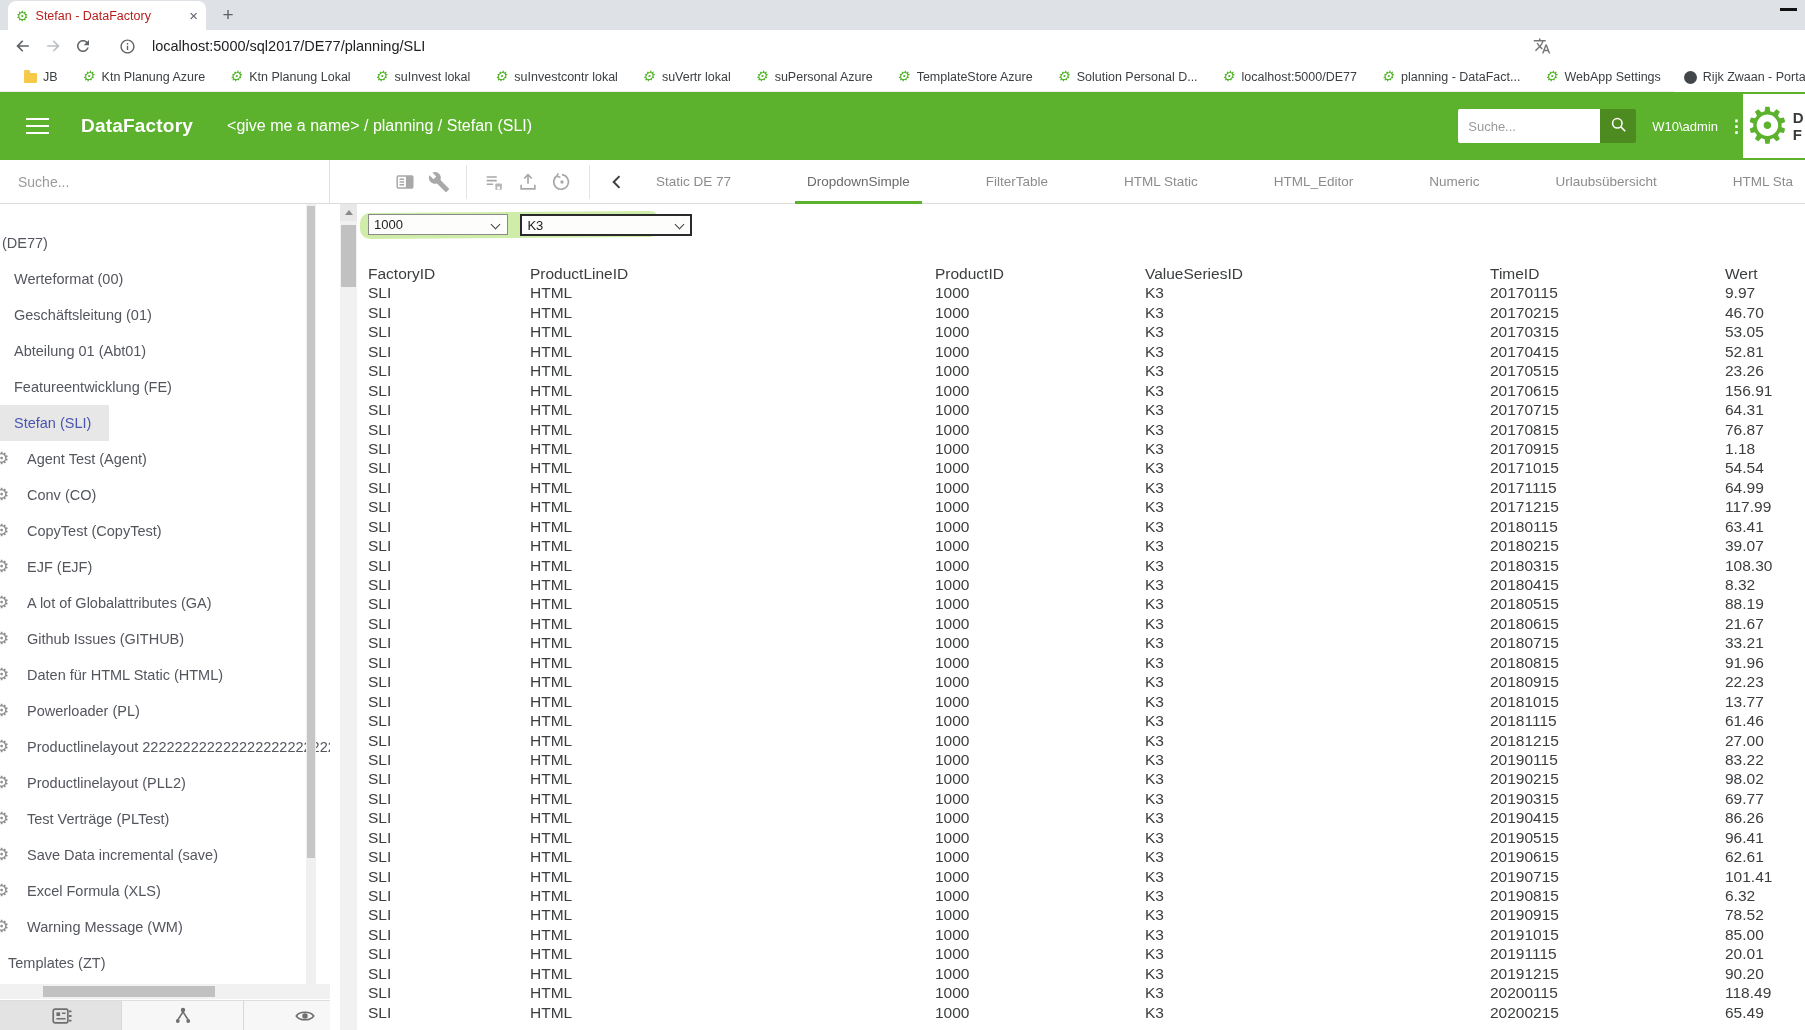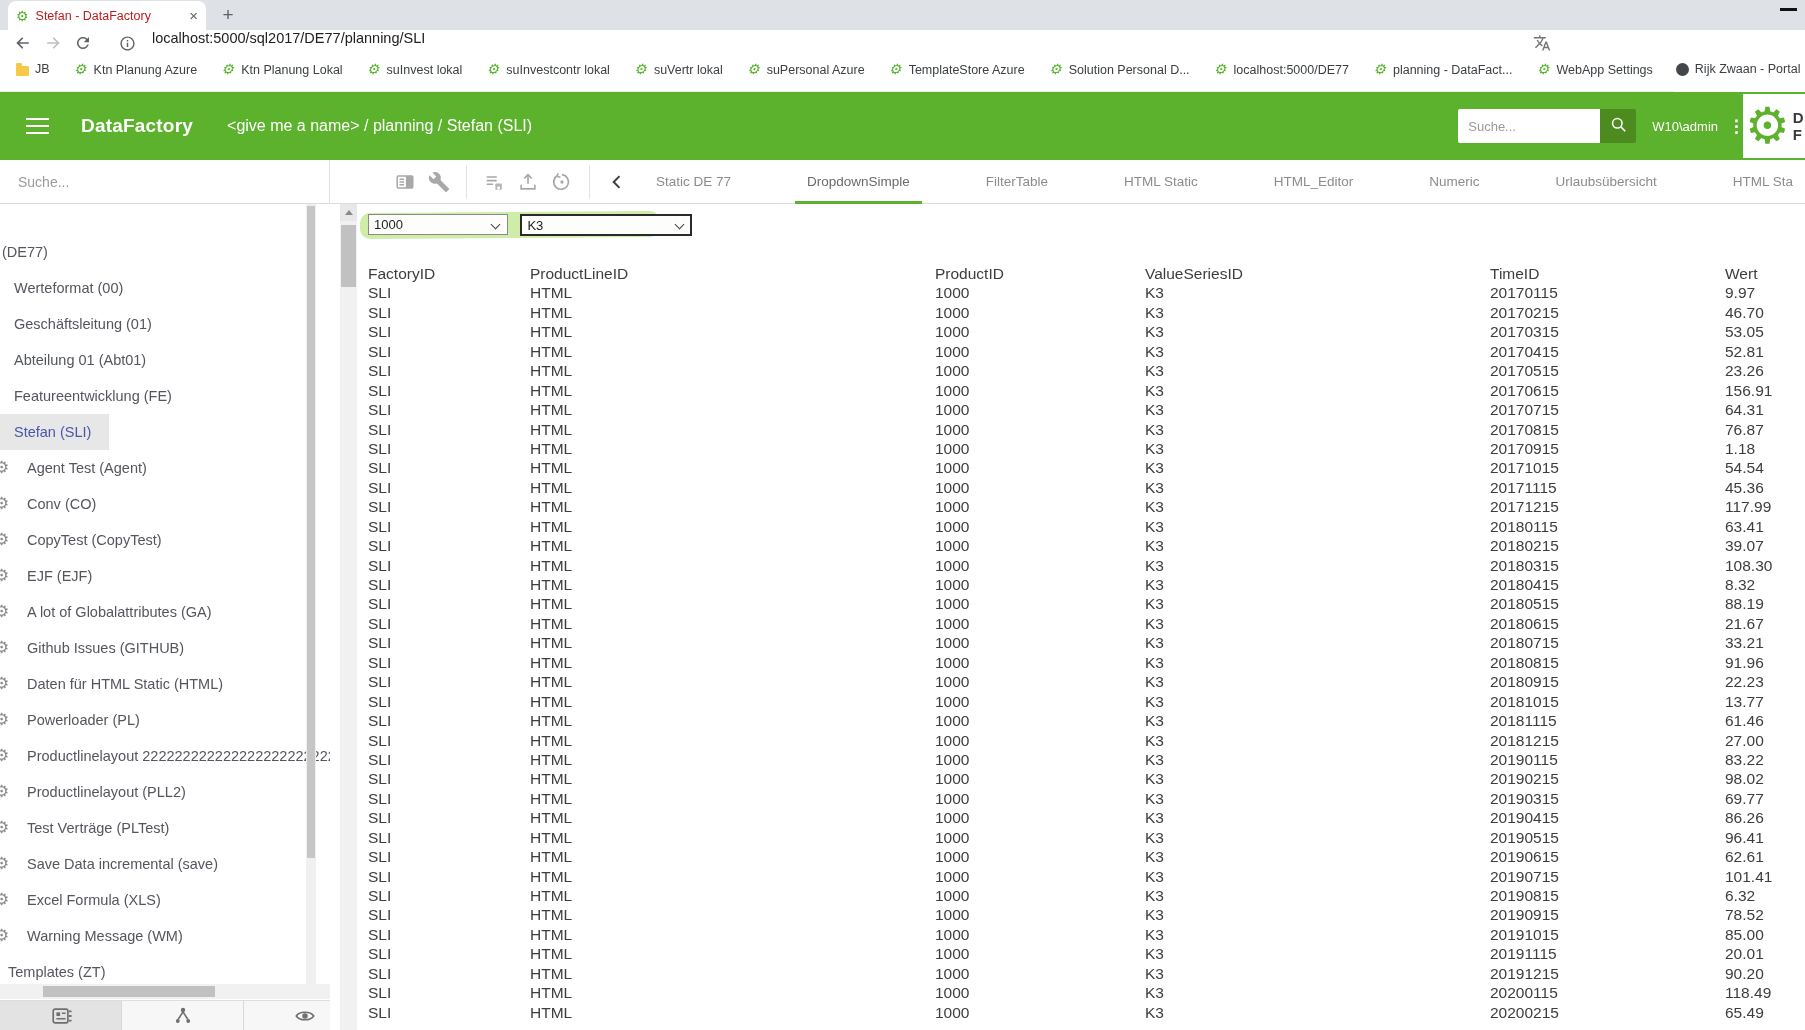--- a/index.html
+++ b/index.html
@@ -12,27 +12,27 @@
   .chrome-tab { position:absolute; left:8px; top:1px; width:198px; height:29px; background:#fff;
                 border-radius:8px 8px 0 0; display:flex; align-items:center; padding:0 8px; }
   .chrome-tab .fav { color:#54b32b; font-size:14px; margin-right:7px; }
   .chrome-tab .t-title { font-size:12.5px; color:#b91c1c; flex:1; white-space:nowrap; overflow:hidden; }
   .chrome-tab .t-close { font-size:15px; color:#5f6368; margin-left:6px; cursor:default; }
   .newtab { position:absolute; left:214px; top:0; width:28px; height:30px; color:#5f6368;
             font-size:19px; text-align:center; line-height:29px; }
   .win-dash { position:absolute; right:8px; top:8px; width:17px; height:3px; background:#111; }
 
   .addressbar { position:absolute; left:0; top:30px; width:1805px; height:32px; background:#fff;
-                display:flex; align-items:flex-start; padding-left:10px; }
+                display:flex; align-items:center; padding-left:10px; }
   .nav-ic { width:26px; height:26px; display:flex; align-items:center; justify-content:center; margin-right:4px; }
   .url { font-size:14.5px; color:#202124; margin-left:8px; flex:1; }
   .addr-right { margin-right:250px; }
 
   .bookmarks { position:absolute; left:0; top:62px; width:1674px; height:30px; background:#fff;
-               display:flex; align-items:flex-start; padding-left:16px; border-bottom:1px solid #ececec; }
+               display:flex; align-items:center; padding-left:24px; border-bottom:1px solid #ececec; }
   .bm { display:flex; align-items:center; margin-right:23px; white-space:nowrap; }
   .bm-label { font-size:12.5px; color:#3c4043; margin-left:6px; }
   .bmi { display:inline-block; width:15px; height:15px; line-height:15px; text-align:center; font-size:14px; }
   .bmi.gear::before { content:"⚙"; color:#54b32b; }
   .bmi.folder { background:#f7c948; width:13px; height:10px; border-radius:1px; position:relative; margin-top:3px; }
   .bmi.folder::before { content:""; position:absolute; left:0; top:-3px; width:6px; height:3px;
                         background:#f7c948; border-radius:1px 1px 0 0; }
   .bmi.globe { background:#43474c; border-radius:50%; width:13px; height:13px; margin-top:1px; }
 
   
@@ -64,21 +64,21 @@
   .side-search::placeholder { color:#9b9b9b; }
   .tb-ic { width:34px; height:34px; display:flex; align-items:center; justify-content:center; }
   .tb-group { display:flex; align-items:center; margin-left:58px; }
   .tb-div { width:1px; height:34px; background:#e3e3e3; margin:0 10px; }
   .tabs { flex:1; display:flex; justify-content:space-between; align-items:flex-end; height:44px;
           margin-left:10px; overflow:hidden; }
   .tab { font-size:13.5px; color:#8c8c8c; height:44px; line-height:44px; padding:0 12px; white-space:nowrap; }
   .tab.active { color:#6a6a6a; box-shadow:inset 0 -3px 0 #5cb22c; }
 
   
-  .tree { position:absolute; left:0; top:216px; width:360px; height:780px; overflow:hidden; padding-top:18px; }
+  .tree { position:absolute; left:0; top:207px; width:360px; height:780px; overflow:hidden; padding-top:18px; }
   .ti { height:36px; line-height:36px; font-size:14.5px; color:#54565e; white-space:nowrap; }
   .ti.lvl0 { padding-left:2px; }
   .ti.lvl05 { padding-left:8px; }
   .ti.lvl1 { padding-left:14px; }
   .ti.sel { background:#e7e7e7; width:max-content; padding-right:18px; color:#4a55ad; }
   .tree-gear { display:none; }
   .ti.gear .tree-gear { display:inline-block; width:33px; margin-left:-6px; font-size:17px; color:#8c8c8c; }
   .tree-vscroll { position:absolute; left:306px; top:204px; width:10px; height:780px; background:#f0f0f0; }
   .tree-vthumb { position:absolute; left:1px; top:2px; width:8px; height:652px; background:#c6c6c6; }
   .hscroll { position:absolute; left:0; top:984px; width:356px; height:15px; background:#f1f1f1; }
@@ -577,21 +577,21 @@
           <span>20171015</span>
           <span>54.54</span>
         </div>
 
         <div class="rw">
           <span>SLI</span>
           <span>HTML</span>
           <span>1000</span>
           <span>K3</span>
           <span>20171115</span>
-          <span>45.36</span>
+          <span>64.99</span>
         </div>
 
         <div class="rw">
           <span>SLI</span>
           <span>HTML</span>
           <span>1000</span>
           <span>K3</span>
           <span>20171215</span>
           <span>117.99</span>
         </div>

